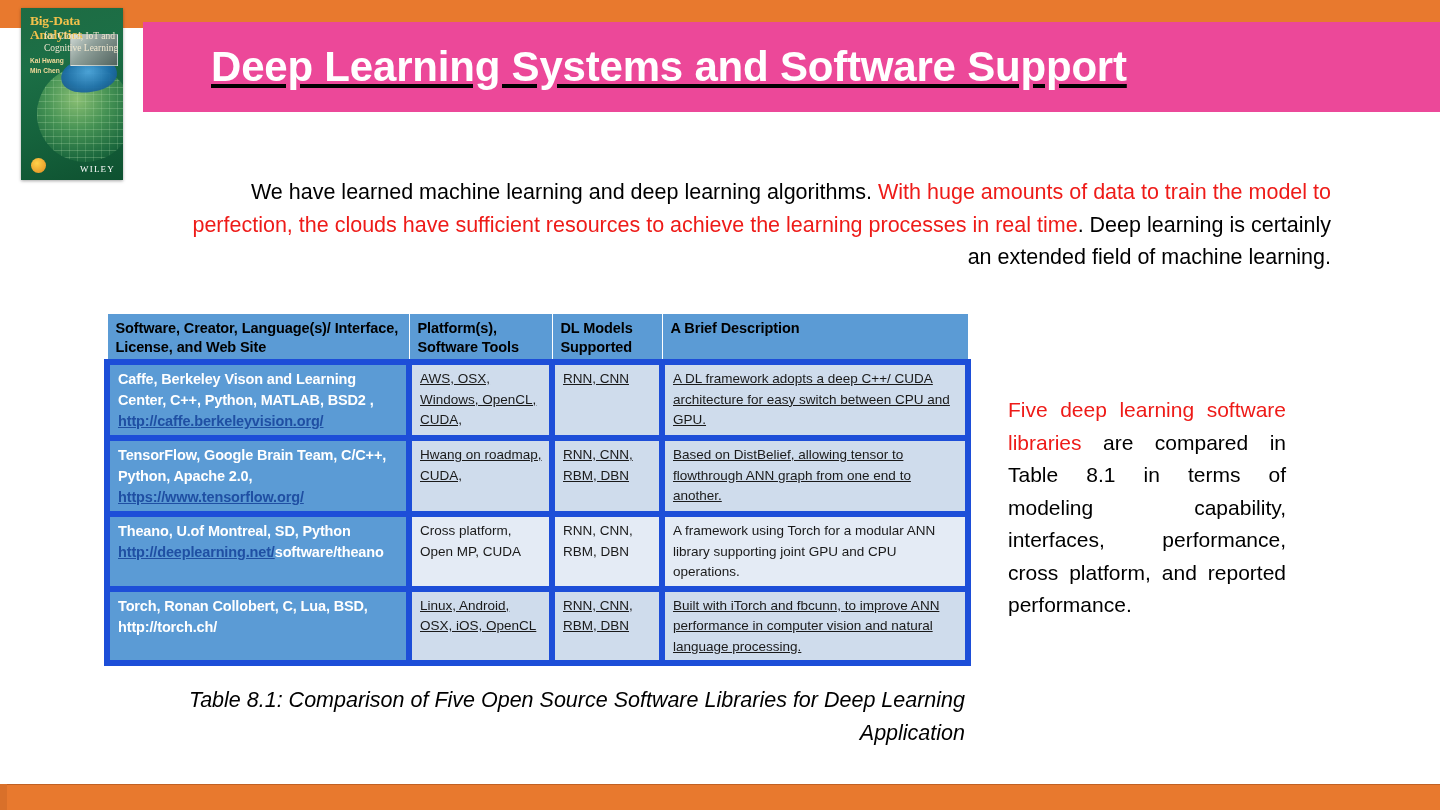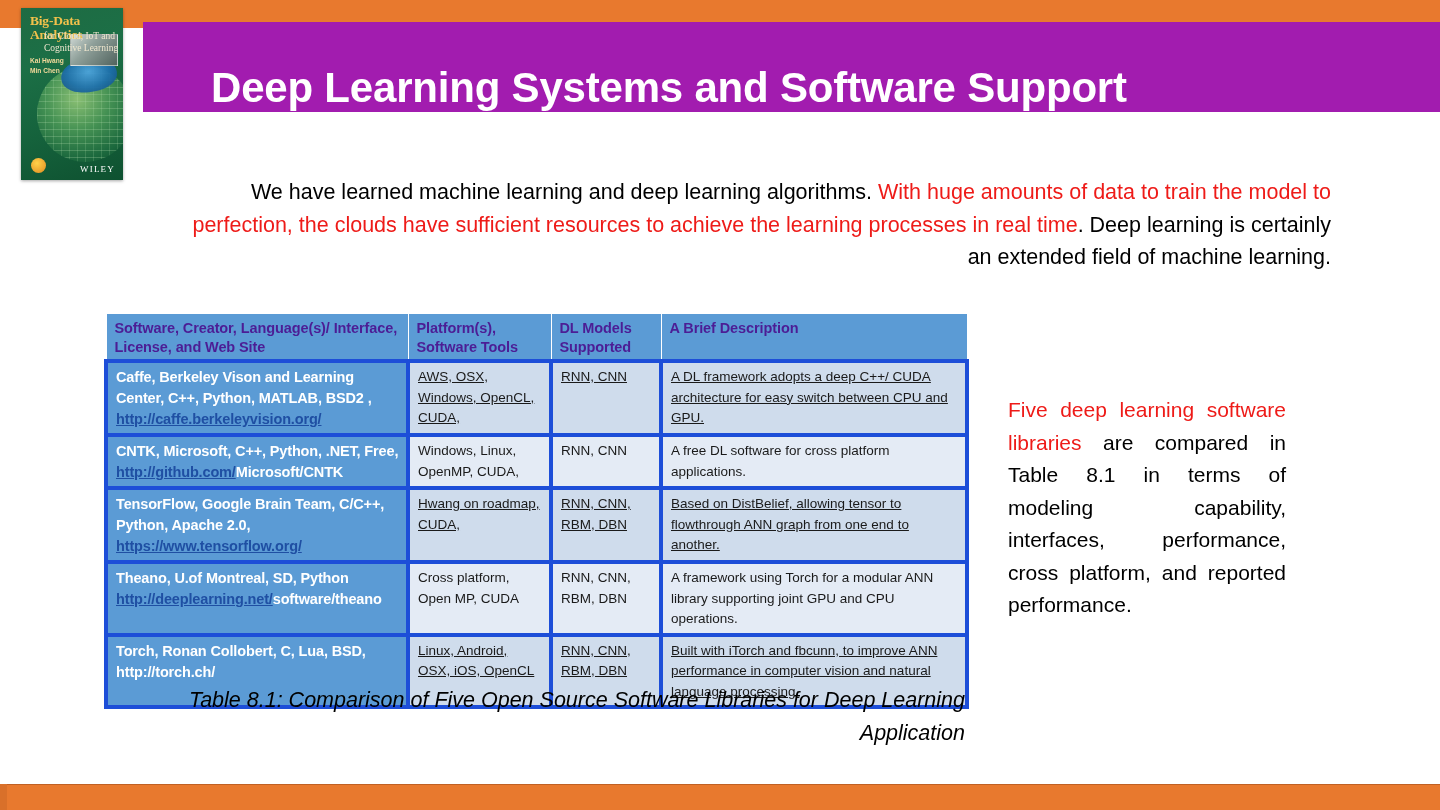--- a/index.html
+++ b/index.html
@@ -19,23 +19,24 @@
   #top-bar {
     position: absolute;
     left: 0; top: 0;
     width: 1440px; height: 28px;
     background: #E8792E;
   }
   #title-band {
     position: absolute;
     left: 143px; top: 22px;
     width: 1297px; height: 90px;
-    background: #a21caf;
+    background: #ec4899;
     display: flex;
-    align-items: flex-end;
+    align-items: center;
+    text-decoration: underline;
   }
   #slide-title {
     color: #ffffff;
     font-size: 42px;
     font-weight: bold;
     letter-spacing: -0.2px;
     margin-left: 68px;
     white-space: nowrap;
   }
   #bottom-bar {
@@ -171,38 +172,38 @@
     table-layout: fixed;
     background: #ffffff;
   }
   #comparison-table col.c1 { width: 302px; }
   #comparison-table col.c2 { width: 143px; }
   #comparison-table col.c3 { width: 110px; }
   #comparison-table col.c4 { width: 306px; }
 
   #comparison-table th {
     background: #5B9BD5;
-    color: #4c1d95;
+    color: #000000;
     font-size: 14.5px;
     font-weight: bold;
     text-align: left;
     vertical-align: top;
     padding: 5px 6px 2px 8px;
     height: 34px;
     line-height: 19px;
     border: 1px solid #ffffff;
     letter-spacing: -0.1px;
   }
 
   #comparison-table td {
     vertical-align: top;
     font-size: 13.5px;
     line-height: 20.5px;
     padding: 4px 7px 3px 8px;
-    border: 4px solid #1d4ed8;
+    border: 6px solid #1d4ed8;
   }
   
   #comparison-table td.namecell {
     background: #5B9BD5;
     color: #ffffff;
     font-weight: bold;
     font-size: 14.5px;
     line-height: 21px;
     letter-spacing: -0.15px;
   }
@@ -266,26 +267,20 @@
       <th>A Brief Description</th>
     </tr>
   </thead>
   <tbody id="table-body">
       <tr class="shade-a">
         <td class="namecell"><span>Caffe, Berkeley Vison and Learning Center, C++, Python, MATLAB, BSD2 , </span><span class="tlink">http://caffe.berkeleyvision.org/</span></td>
         <td class="datacell">AWS, OSX, Windows, OpenCL, CUDA,</td>
         <td class="datacell">RNN, CNN</td>
         <td class="datacell">A DL framework  adopts a deep C++/ CUDA architecture for easy switch between CPU and GPU.</td>
       </tr>
-      <tr class="shade-b">
-        <td class="namecell"><span>CNTK, Microsoft, C++, Python, .NET, Free,  </span><span class="tlink">http://github.com/</span><span>Microsoft/CNTK</span></td>
-        <td class="datacell">Windows, Linux, OpenMP, CUDA,</td>
-        <td class="datacell">RNN, CNN</td>
-        <td class="datacell">A free DL software for cross platform applications.</td>
-      </tr>
       <tr class="shade-a">
         <td class="namecell"><span>TensorFlow, Google Brain Team, C/C++, Python, Apache 2.0, </span><span class="tlink">https://www.tensorflow.org/</span></td>
         <td class="datacell">Hwang on roadmap, CUDA,</td>
         <td class="datacell">RNN, CNN, RBM, DBN</td>
         <td class="datacell">Based on DistBelief, allowing  tensor to flowthrough ANN graph from one end to another.</td>
       </tr>
       <tr class="shade-b">
         <td class="namecell"><span>Theano, U.of Montreal, SD, Python </span><span class="tlink">http://deeplearning.net/</span><span>software/theano</span></td>
         <td class="datacell">Cross platform, Open MP, CUDA</td>
         <td class="datacell">RNN, CNN, RBM, DBN</td>

